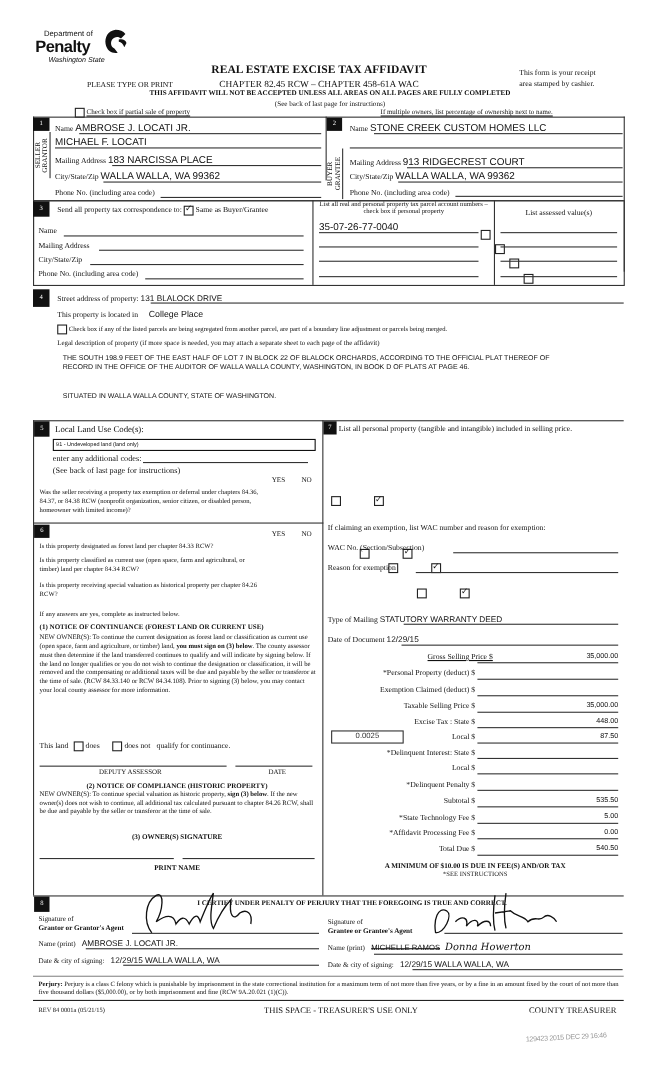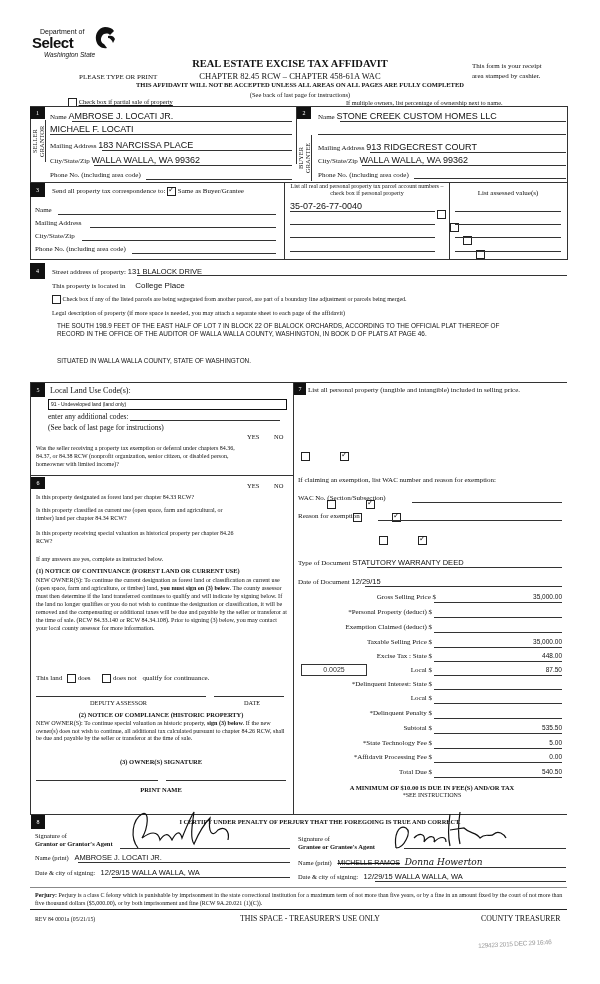--- a/index.html
+++ b/index.html
@@ -20,21 +20,21 @@
   .b{font-weight:bold;}
 </style>
 </head>
 <body>
 
 
 
 
 <div class="abs" style="left:30px;top:22px;width:80px;height:40px;">
   <div class="abs sans" style="left:10px;top:6px;font-size:7px;">Department of</div>
-  <div class="abs sans b" style="left:2px;top:12px;font-size:15px;letter-spacing:-0.5px;">Select</div>
+  <div class="abs sans b" style="left:2px;top:12px;font-size:15px;letter-spacing:-0.5px;">Penalty</div>
   <div class="abs sans" style="left:14px;top:29px;font-size:6.5px;font-style:italic;">Washington State</div>
   <svg class="abs" style="left:64px;top:4px;" width="22" height="24" viewBox="0 0 22 24">
       <path d="M11 1 C4 2 1 8 2 14 C3 20 8 23 13 22 L10 18 C7 17 6 13 8 10 C10 7 14 7 16 9 L20 5 C18 2 15 1 11 1 Z" fill="#111"></path>
       <path d="M14 12 C16 12 18 14 19 17 L21 13 C20 10 17 9 14 10 Z" fill="#111"></path>
     </svg>
 </div>
 <div class="abs serif" style="left:35px;top:73px;font-size:7px;margin-left:44px;">PLEASE TYPE OR PRINT</div>
 <div class="abs serif b center" style="left:160px;top:58px;width:260px;font-size:10.5px;">REAL ESTATE EXCISE TAX AFFIDAVIT</div>
 <div class="abs serif center" style="left:160px;top:71px;width:260px;font-size:8.5px;">CHAPTER 82.45 RCW – CHAPTER 458-61A WAC</div>
 <div class="abs serif" style="left:472px;top:62px;font-size:7px;">This form is your receipt</div>
@@ -217,32 +217,32 @@
 
 <div class="abs num" style="left:294px;top:383px;width:12px;height:12px;line-height:12px;">7</div>
 <div class="abs serif" style="left:308px;top:385px;width:250px;font-size:7px;line-height:11px;">List all  personal property (tangible and intangible) included in selling price.</div>
 <div class="abs serif" style="left:298px;top:476px;font-size:7px;">If claiming an exemption, list WAC number and reason for exemption:</div>
 <div class="abs serif" style="left:298px;top:494px;font-size:7px;">WAC No. (Section/Subsection)</div>
 <div class="abs line" style="left:412px;top:502px;width:150px;"></div>
 <div class="abs serif" style="left:298px;top:512px;font-size:7px;">Reason for exemption</div>
 <div class="abs line" style="left:378px;top:520px;width:184px;"></div>
 
 <div class="abs serif" style="left:298px;top:558px;font-size:7px;">
-  <span>Type of Document</span>
+  <span>Type of Mailing</span>
   <span class="val" style="font-size:7.5px;">STATUTORY WARRANTY DEED</span>
 </div>
 <div class="abs line" style="left:367px;top:567px;width:195px;"></div>
 <div class="abs serif" style="left:298px;top:577px;font-size:7px;">
   <span>Date of Document</span>
   <span class="val" style="font-size:7.5px;">12/29/15</span>
 </div>
 <div class="abs line" style="left:365px;top:586px;width:197px;"></div>
 
 <div class="abs" style="left:298px;top:593px;width:268px;">
-  <div class="abs serif right" style="left:4px;top:0;width:134px;font-size:7px;">Gross Selling Price $</div>
+  <div class="abs serif right" style="left:16px;top:0;width:134px;font-size:7px;text-decoration:underline;">Gross Selling Price $</div>
   <div class="abs sans right line" style="left:136px;top:0;width:128px;font-size:6.5px;height:9px;">35,000.00</div>
   <div class="abs serif right" style="left:0;top:15px;width:134px;font-size:7px;">*Personal Property (deduct) $</div>
   <div class="abs sans right line" style="left:136px;top:15px;width:128px;font-size:6.5px;height:9px;"></div>
   <div class="abs serif right" style="left:0;top:30px;width:134px;font-size:7px;">Exemption Claimed (deduct) $</div>
   <div class="abs sans right line" style="left:136px;top:30px;width:128px;font-size:6.5px;height:9px;"></div>
   <div class="abs serif right" style="left:0;top:45px;width:134px;font-size:7px;">Taxable Selling Price $</div>
   <div class="abs sans right line" style="left:136px;top:45px;width:128px;font-size:6.5px;height:9px;">35,000.00</div>
   <div class="abs serif right" style="left:0;top:59px;width:134px;font-size:7px;">Excise Tax : State $</div>
   <div class="abs sans right line" style="left:136px;top:59px;width:128px;font-size:6.5px;height:9px;">448.00</div>
   <div class="abs sans center box" style="left:3px;top:71px;width:64px;height:10px;font-size:7px;line-height:10px;color:#333;">0.0025</div>

